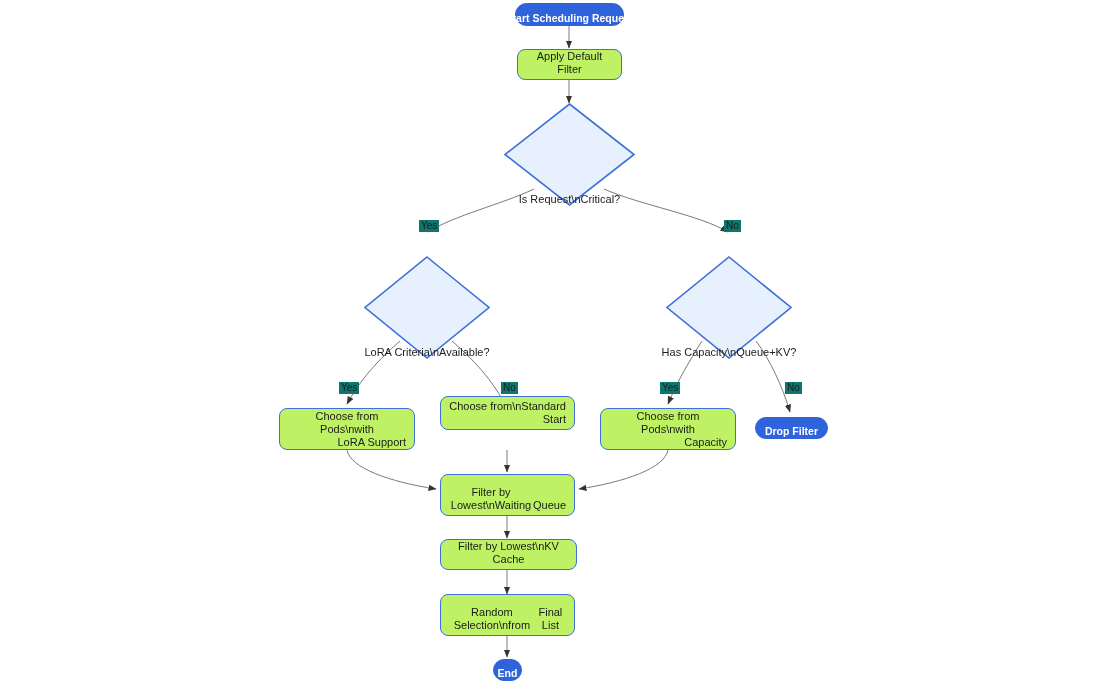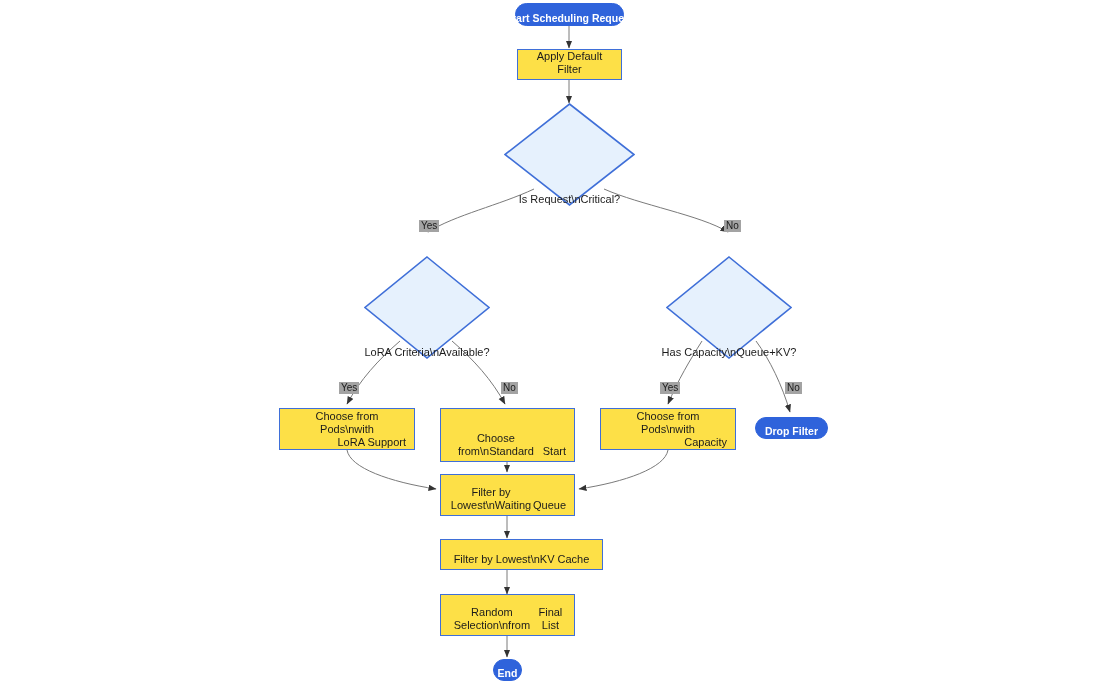--- a/index.html
+++ b/index.html
@@ -31,23 +31,23 @@
     display: flex;
     align-items: flex-end;
     justify-content: center;
     text-align: center;
     font-size: 11px;
     color: #1b1b1b;
     line-height: 13px;
     z-index: 3;
   }
   .node-rect {
-    background: #fde047;
+    background: #bef264;
     border: 1.3px solid #3f6fd8;
-    border-radius: 0;
+    border-radius: 8px;
     padding: 3px 8px;
   }
   .node-stadium {
     background: #2f63db;
     border: 1.3px solid #2f63db;
     border-radius: 999px;
     color: #ffffff;
     font-weight: bold;
     font-size: 10.5px;
     padding: 0 10px;
@@ -67,21 +67,21 @@
   .node-diamond .dia-label {
     position: relative;
     z-index: 2;
     white-space: nowrap;
     font-size: 11px;
   }
   .edge-label {
     position: absolute;
     font-size: 10px;
     color: #1b1b1b;
-    background: #a3a3a3;
+    background: #0f766e;
     padding: 0px 2px;
     line-height: 12px;
     z-index: 4;
     white-space: nowrap;
   }
   .lbl-2line {
     display: block;
   }
 </style>
 </head>
@@ -155,40 +155,40 @@
       <polygon points="63,1 125,51.5 63,102 1,51.5" fill="#e6f1fd" stroke="#3f6fd8" stroke-width="1.6"></polygon>
     </svg>
     <span class="dia-label">Has Capacity\nQueue+KV?</span>
   </div>
 
   <div class="node node-rect" style="left:279px; top:408px; width:136px; height:42px; flex-direction:column;">
     <span class="lbl-2line">Choose from Pods\nwith</span>
     <span class="lbl-2line">LoRA Support</span>
   </div>
 
-  <div class="node node-rect" style="left:440px; top:408px; width:135px; height:54px; flex-direction:row;">
+  <div class="node node-rect" style="left:440px; top:396px; width:135px; height:34px; flex-direction:column;">
     <span class="lbl-2line">Choose from\nStandard</span>
     <span class="lbl-2line">Start</span>
   </div>
 
   <div class="node node-rect" style="left:600px; top:408px; width:136px; height:42px; flex-direction:column;">
     <span class="lbl-2line">Choose from Pods\nwith</span>
     <span class="lbl-2line">Capacity</span>
   </div>
 
   <div class="node node-stadium" style="left:755px; top:417px; width:73px; height:22px;">
     <span>Drop Filter</span>
   </div>
 
   <div class="node node-rect" style="left:440px; top:474px; width:135px; height:42px; flex-direction:row;">
     <span class="lbl-2line">Filter by Lowest\nWaiting</span>
     <span class="lbl-2line">Queue</span>
   </div>
 
-  <div class="node node-rect" style="left:440px; top:539px; width:163px; height:31px;">
+  <div class="node node-rect" style="left:440px; top:539px; width:137px; height:31px;">
     <span>Filter by Lowest\nKV Cache</span>
   </div>
 
   <div class="node node-rect" style="left:440px; top:594px; width:135px; height:42px; ">
     <span class="lbl-2line">Random Selection\nfrom</span>
     <span class="lbl-2line">Final List</span>
   </div>
 
   <div class="node node-stadium" style="left:493px; top:659px; width:29px; height:22px;">
     <span>End</span>

